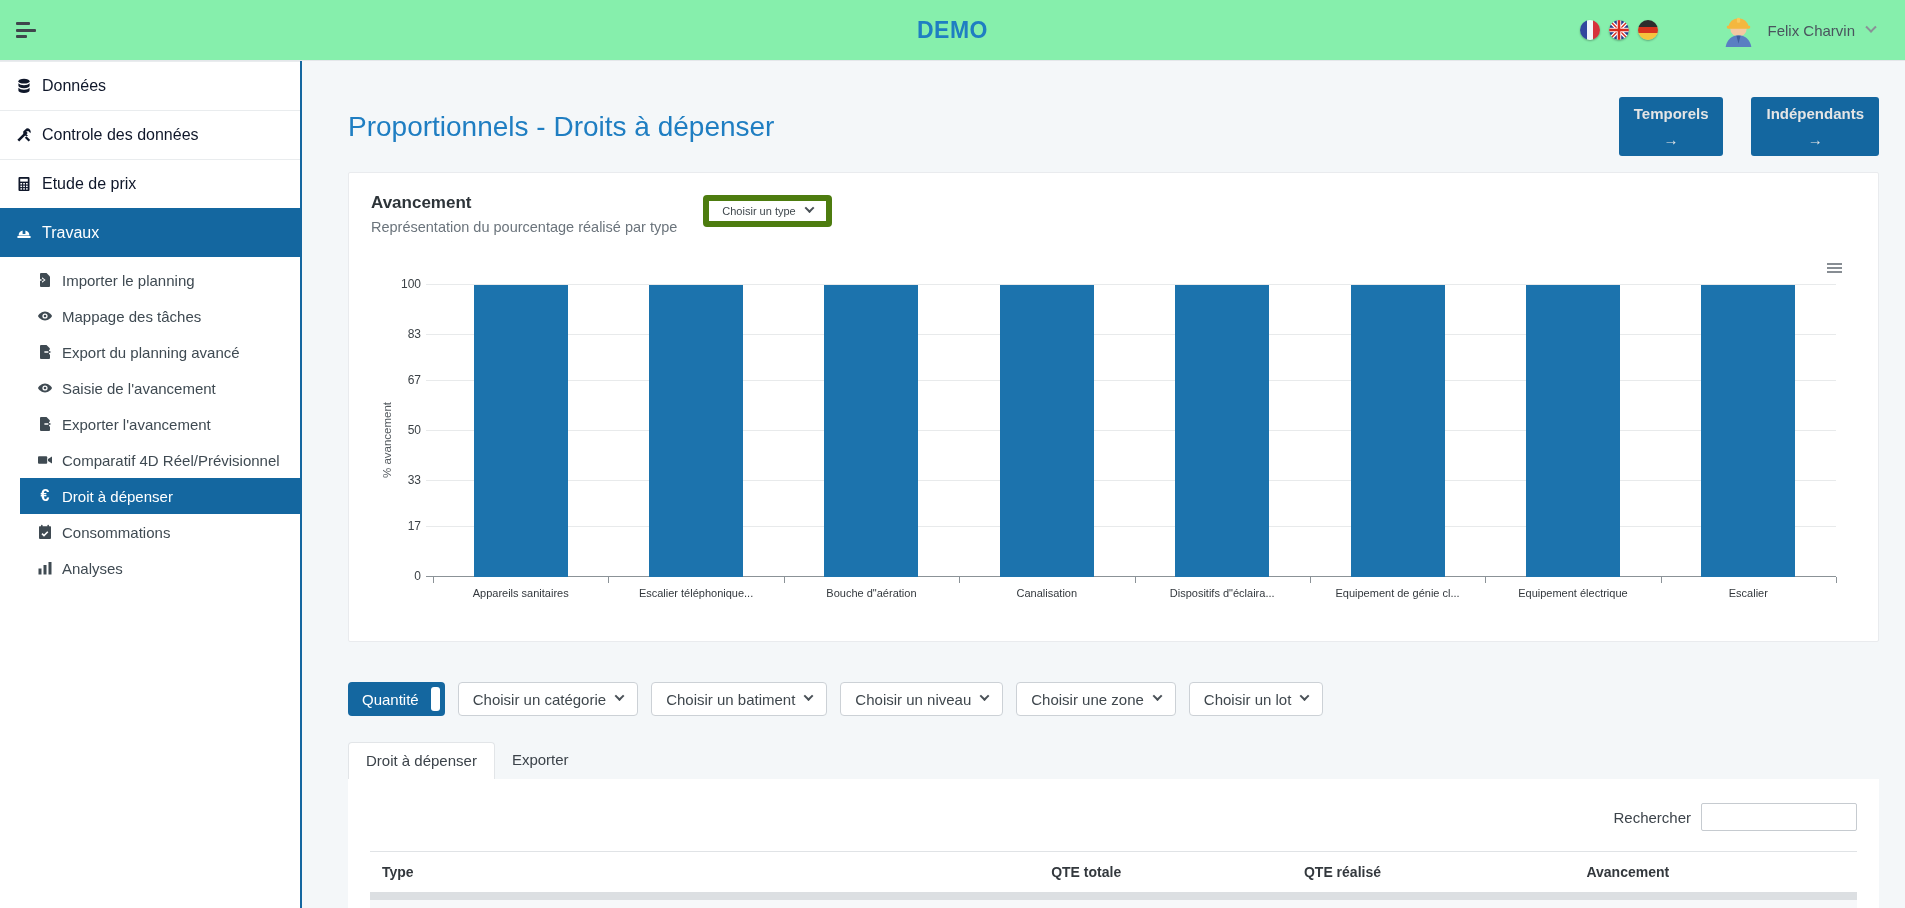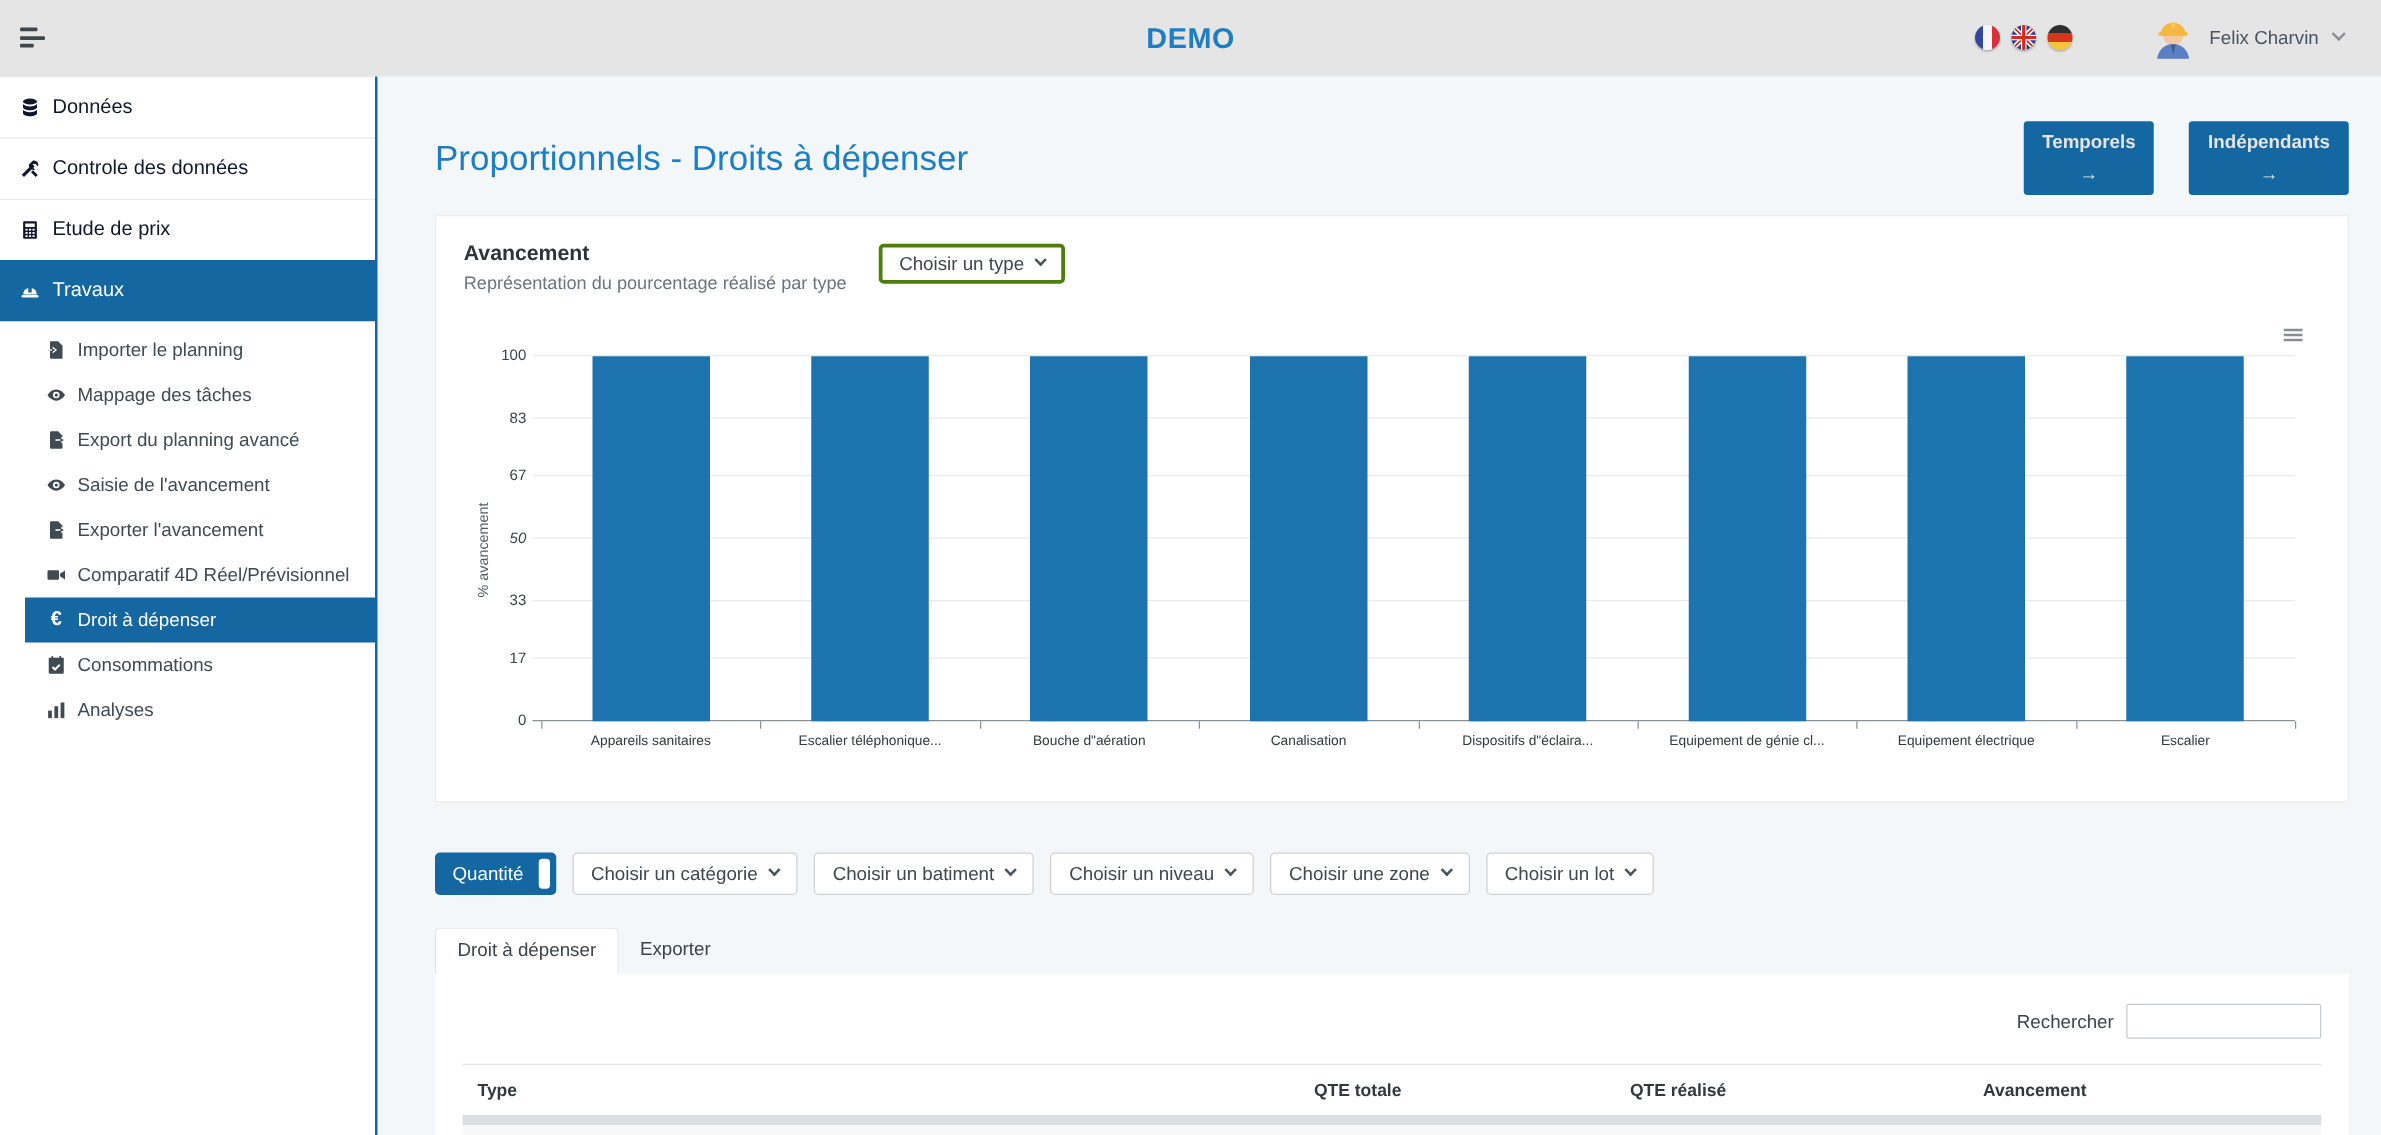--- a/index.html
+++ b/index.html
@@ -4,21 +4,21 @@
 <style>
   * { box-sizing: border-box; margin: 0; padding: 0; }
   html,body { width:1905px; height:908px; overflow:hidden; }
   body {
     font-family: "Liberation Sans", sans-serif;
     background:#f4f7f9; color:#3d444b; font-size:15px;
   }
   button { font-family: inherit; }
 
   
-  .topbar { height:61px; background:#e5e5e5; border-bottom:1px solid #e4e7ea;
+  .topbar { height:61px; background:#86efac; border-bottom:1px solid #e4e7ea;
             display:flex; align-items:center; padding:0 30px 0 16px; position:relative; z-index:3; }
   .burger { width:22px; cursor:pointer; }
   .burger .b { height:3px; background:#3f464c; margin:3.5px 0; border-radius:1px; }
   .burger .b1 { width:14px; } .burger .b2 { width:20px; } .burger .b3 { width:11px; }
   .app-title { position:absolute; left:0; right:0; text-align:center; color:#1f7ec2;
                font-size:23px; font-weight:bold; letter-spacing:.5px; pointer-events:none; }
   .top-right { margin-left:auto; display:flex; align-items:center; z-index:1; }
   .flags { display:flex; gap:9px; margin-right:62px; }
   .flag { width:20px; height:20px; border-radius:50%; overflow:hidden; display:inline-block;
           box-shadow:0 1px 2px rgba(0,0,0,.3); cursor:pointer; flex:none; }
@@ -54,23 +54,23 @@
   .nav-btns { margin-left:auto; display:flex; gap:28px; }
   .nav-btn { background:#1467a0; color:#e5e5e5; border:none; border-radius:3px; font-size:15px;
              font-weight:bold; padding:8px 15px; display:flex; align-items:center; gap:9px; cursor:pointer;flex-direction:column; }
 
   
   .card { background:#fff; border:1px solid #e9ebee; border-radius:2px; }
   .chart-card { margin-top:16px; padding:20px 22px 14px; height:470px; }
   .chart-head { display:flex; align-items:flex-start; }
   .chart-title { font-size:17px; color:#2d3439; font-weight:bold; }
   .chart-sub { font-size:14.5px; color:#6b747c; margin-top:6px; }
-  .type-select { margin-left:26px; margin-top:2px; background:#fff; border:3px solid #4d7c0f;
+  .type-select { margin-left:26px; margin-top:2px; background:#fff; border:6px solid #4d7c0f;
                  border-radius:4px; height:32px; padding:0 13px; display:flex; align-items:center;
-                 gap:10px; font-size:15px; color:#3f474d; cursor:pointer; }
+                 gap:10px; font-size:11px; color:#3f474d; cursor:pointer; }
   .caret { width:7px; height:7px; border-right:2px solid #4a5157; border-bottom:2px solid #4a5157;
            transform:rotate(45deg) translate(-1px,-1px); margin-top:-4px; flex:none; }
 
   .chart-area { position:relative; margin-top:40px; height:345px; }
   .plot { position:absolute; left:62px; right:20px; top:10px; height:292px; }
   .grid-line { position:absolute; left:-7px; right:0; height:1px; background:#e8eaeb; }
   .grid-line.zero { background:#8b9297; }
   .y-label { position:absolute; right:calc(100% + 12px); font-size:12px; color:#3b4146;
              line-height:1; white-space:nowrap; }
   .y-axis-title { position:absolute; left:16px; top:165px; transform:translate(-50%,-50%) rotate(-90deg);
@@ -335,21 +335,21 @@
         </div>
         <div class="y-axis-title">% avancement</div>
         <div class="plot">
             <div class="grid-line zero" style="bottom: 0%;"></div>
             <div class="y-label" style="bottom: calc(0% - 5px);">0</div>
             <div class="grid-line" style="bottom: 17%;"></div>
             <div class="y-label" style="bottom: calc(17% - 5px);">17</div>
             <div class="grid-line" style="bottom: 33%;"></div>
             <div class="y-label" style="bottom: calc(33% - 5px);">33</div>
             <div class="grid-line" style="bottom: 50%;"></div>
-            <div class="y-label" style="bottom: calc(50% - 5px); font-style: italic;">50</div>
+            <div class="y-label" style="bottom: calc(50% - 5px);">50</div>
             <div class="grid-line" style="bottom: 67%;"></div>
             <div class="y-label" style="bottom: calc(67% - 5px);">67</div>
             <div class="grid-line" style="bottom: 83%;"></div>
             <div class="y-label" style="bottom: calc(83% - 5px);">83</div>
             <div class="grid-line" style="bottom: 100%;"></div>
             <div class="y-label" style="bottom: calc(100% - 5px);">100</div>
             <div class="bars">
               <div class="bar-slot">
                 <div class="bar" style="height: 100%; background: rgb(28, 115, 173);"></div>
               </div>

